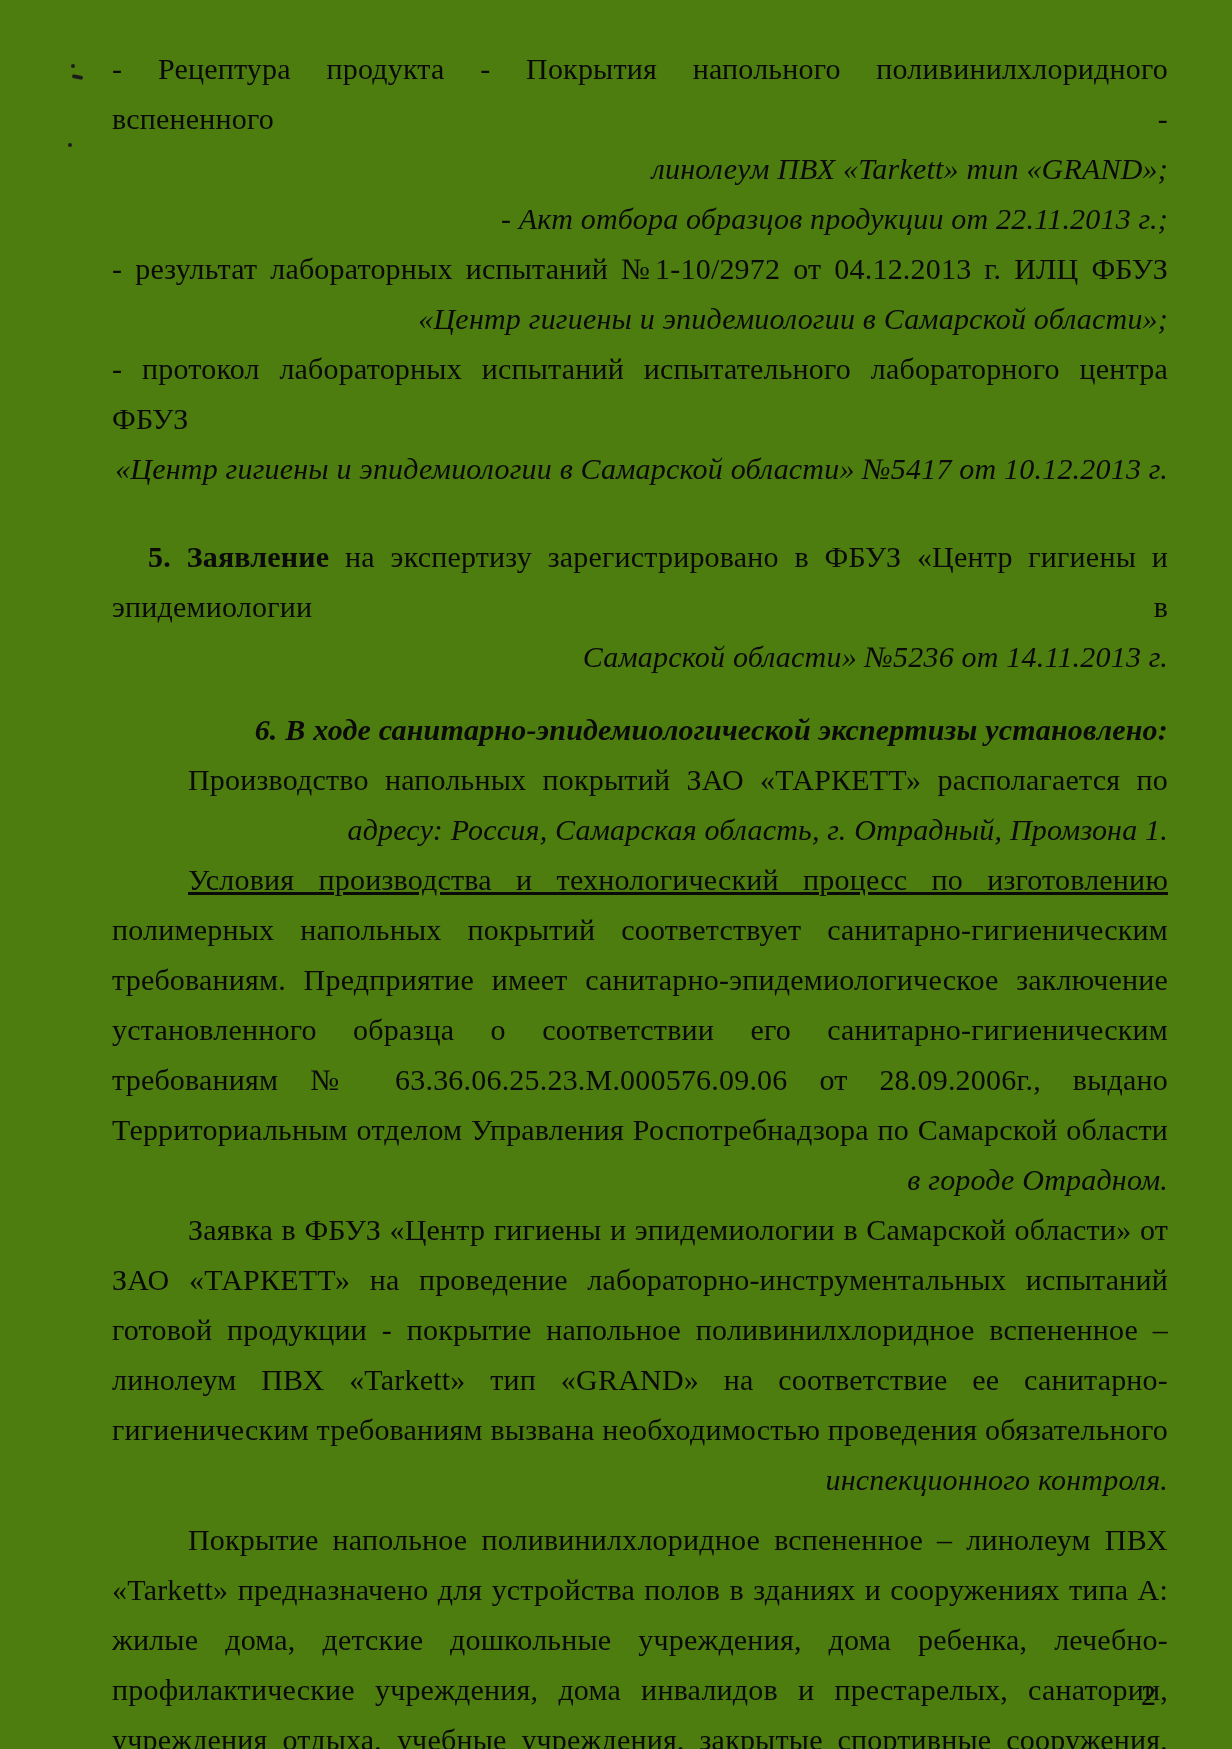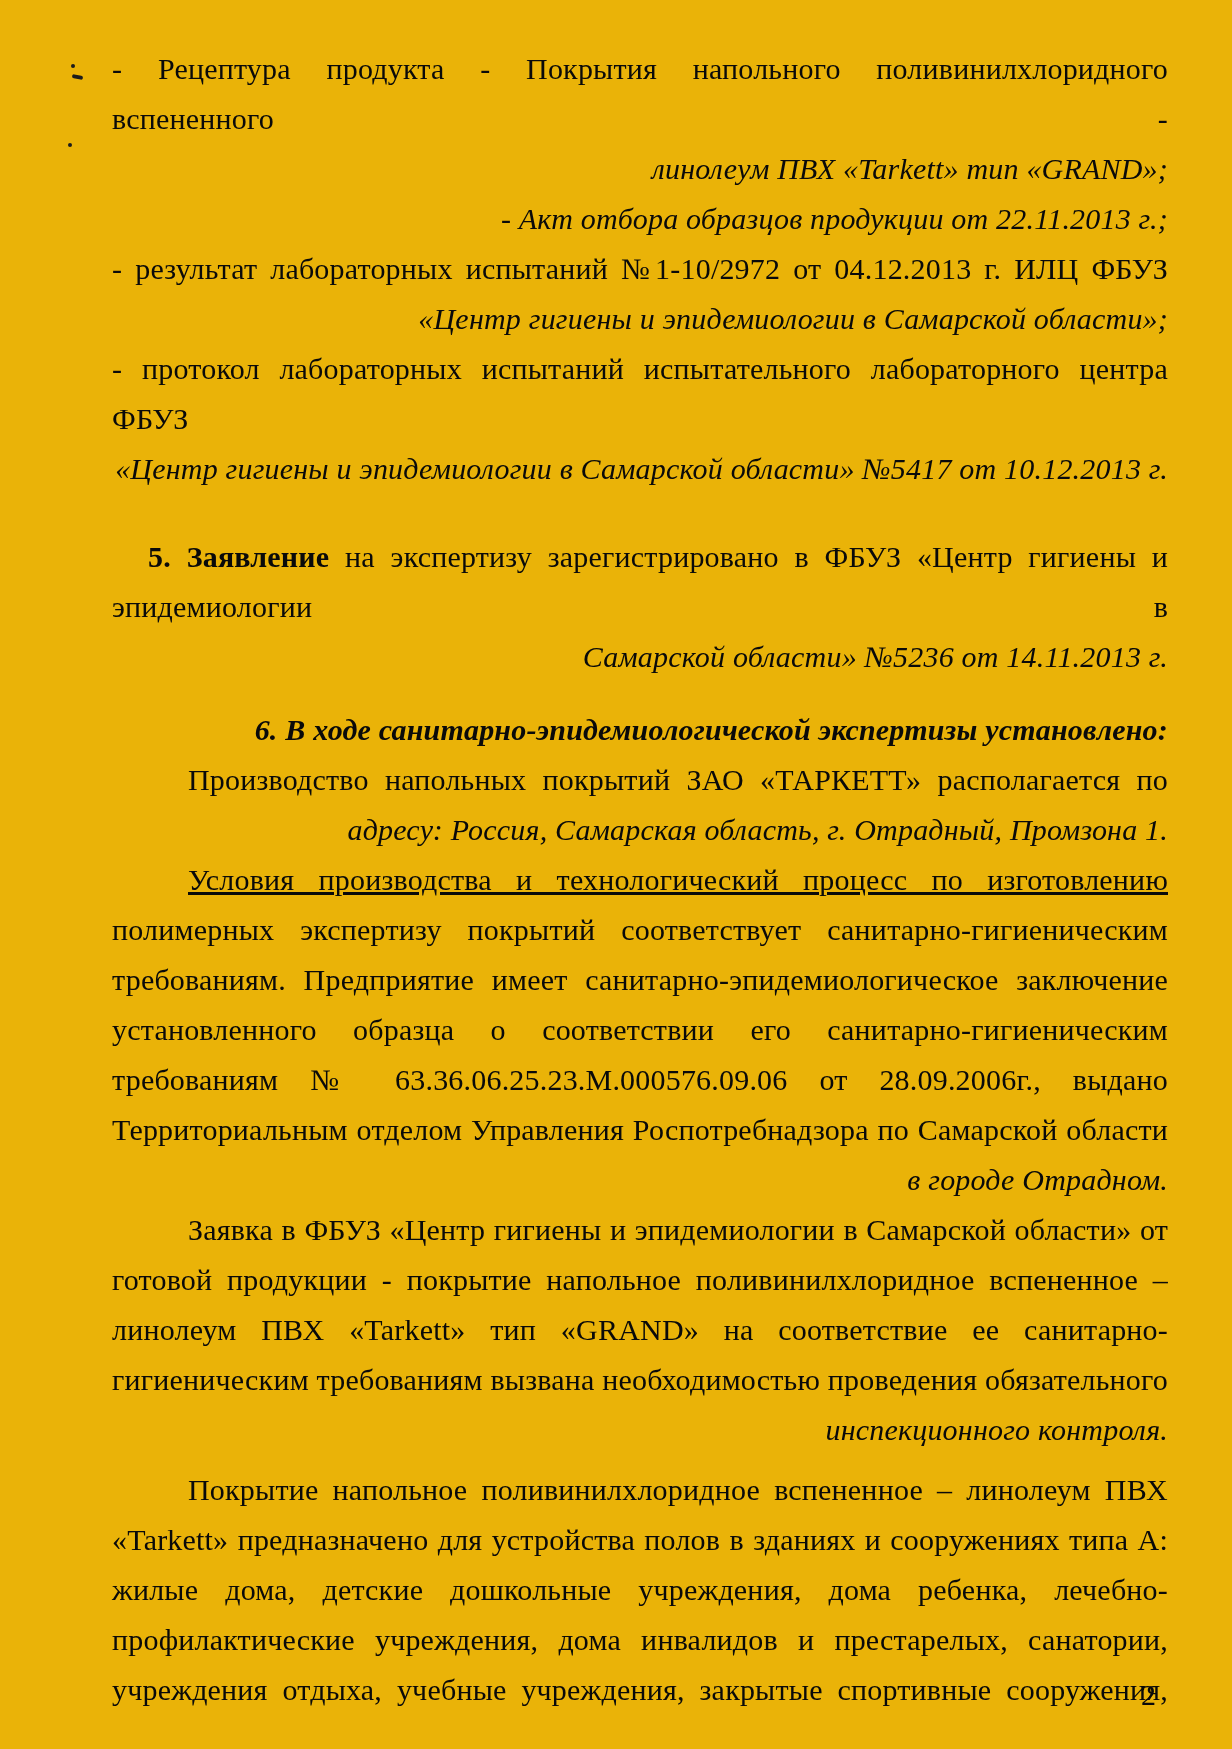--- a/index.html
+++ b/index.html
@@ -4,21 +4,21 @@
 <style>
   html, body {
     margin: 0;
     padding: 0;
     background: #ffffff;
   }
   .page {
     position: relative;
     width: 1232px;
     height: 1749px;
-    background: #eab308;
+    background: #4d7c0f;
     overflow: hidden;
     font-family: "Liberation Serif", "DejaVu Serif", serif;
     color: #0a0a0a;
   }
   .content {
     position: absolute;
     left: 112px;
     top: 44px;
     width: 1056px;
     font-size: 30px;
@@ -63,27 +63,28 @@
       <div class="line just">- результат лабораторных испытаний №1-10/2972 от 04.12.2013 г. ИЛЦ ФБУЗ</div>
       <div class="line left">«Центр гигиены и эпидемиологии в Самарской области»;</div>
       <div class="line just">- протокол лабораторных испытаний испытательного лабораторного центра ФБУЗ</div>
       <div class="line left">«Центр гигиены и эпидемиологии в Самарской области» №5417 от 10.12.2013 г.</div>
       <div class="line just" style="margin-top: 38px; text-indent: 36px;"><b>5. Заявление</b> на экспертизу зарегистрировано в ФБУЗ «Центр гигиены и эпидемиологии в</div>
       <div class="line left">Самарской области» №5236 от 14.11.2013 г.</div>
       <div class="line left" style="margin-top: 23px; text-indent: 36px;"><b>6. В ходе санитарно-эпидемиологической экспертизы установлено:</b></div>
       <div class="line just" style="text-indent: 76px;">Производство напольных покрытий ЗАО «ТАРКЕТТ» располагается по</div>
       <div class="line left">адресу: Россия, Самарская область, г. Отрадный, Промзона 1.</div>
       <div class="line just" style="text-indent: 76px; text-decoration: underline;">Условия производства и технологический процесс по изготовлению</div>
-      <div class="line just">полимерных экспертизу покрытий соответствует санитарно-гигиеническим</div>
+      <div class="line just">полимерных напольных покрытий соответствует санитарно-гигиеническим</div>
       <div class="line just">требованиям. Предприятие имеет санитарно-эпидемиологическое заключение</div>
       <div class="line just">установленного образца о соответствии его санитарно-гигиеническим</div>
       <div class="line just">требованиям № 63.36.06.25.23.М.000576.09.06 от 28.09.2006г., выдано</div>
       <div class="line just">Территориальным отделом Управления Роспотребнадзора по Самарской области</div>
       <div class="line left">в городе Отрадном.</div>
       <div class="line just" style="text-indent: 76px;">Заявка в ФБУЗ «Центр гигиены и эпидемиологии в Самарской области» от</div>
+      <div class="line just">ЗАО «ТАРКЕТТ» на проведение лабораторно-инструментальных испытаний</div>
       <div class="line just">готовой продукции - покрытие напольное поливинилхлоридное вспененное –</div>
       <div class="line just">линолеум ПВХ «Tarkett» тип «GRAND» на соответствие ее санитарно-</div>
       <div class="line just">гигиеническим требованиям вызвана необходимостью проведения обязательного</div>
       <div class="line left">инспекционного контроля.</div>
       <div class="line just" style="margin-top: 10px; text-indent: 76px;">Покрытие напольное поливинилхлоридное вспененное – линолеум ПВХ</div>
       <div class="line just">«Tarkett» предназначено для устройства полов в зданиях и сооружениях типа А:</div>
       <div class="line just">жилые дома, детские дошкольные учреждения, дома ребенка, лечебно-</div>
       <div class="line just">профилактические учреждения, дома инвалидов и престарелых, санатории,</div>
       <div class="line just">учреждения отдыха, учебные учреждения, закрытые спортивные сооружения,</div>
     </div>

